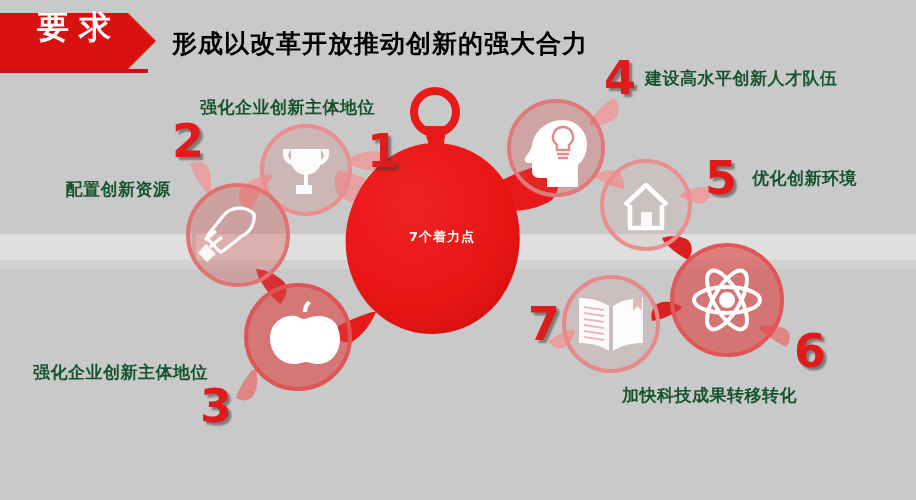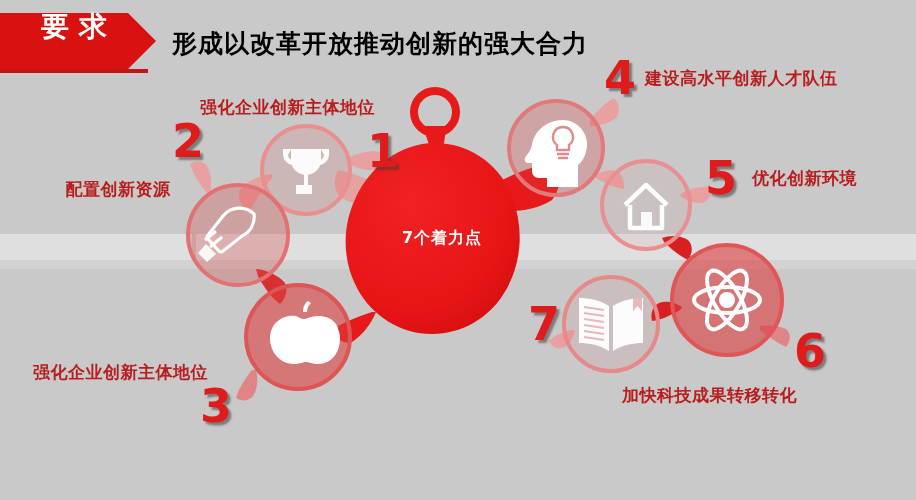--- a/index.html
+++ b/index.html
@@ -30,21 +30,21 @@
     left: 0; top: 0;
     width: 160px; height: 56px;
   }
   #banner-label {
     position: absolute;
     left: 24px;
     top: 11px;
     width: 100px;
     text-align: center;
     color: #ffffff;
-    font-size: 28px;
+    font-size: 32px;
     font-weight: bold;
     letter-spacing: 10px;
     text-indent: 10px;
     font-family: "DejaVu Serif", "Liberation Serif", serif;
     line-height: 32px;
     z-index: 41;
   }
   #banner-underline {
     position: absolute;
     left: 0;
@@ -99,21 +99,21 @@
   #num-2 { left: 172px; top: 118px; font-size: 46px; }
   #num-3 { left: 200px; top: 383px; font-size: 46px; }
   #num-4 { left: 604px; top: 55px;  font-size: 46px; }
   #num-5 { left: 705px; top: 155px; font-size: 46px; }
   #num-6 { left: 794px; top: 328px; font-size: 46px; }
   #num-7 { left: 528px; top: 301px; font-size: 46px; }
 
   
   .lbl {
     position: absolute;
-    color: #b91c1c;
+    color: #14532d;
     font-size: 17px;
     font-weight: bold;
     white-space: nowrap;
     z-index: 24;
     line-height: 25px;
     letter-spacing: 0.5px;
   }
   .lbl.two-line { white-space: normal; text-align: center; }
 
   #lbl-1 { left: 200px; top: 95px; }
@@ -125,21 +125,21 @@
   #lbl-7 { left: 430px; top: 368px; }
 
   
   #center-text {
     position: absolute;
     left: 352px;
     top: 228px;
     width: 180px;
     text-align: center;
     color: #ffffff;
-    font-size: 16px;
+    font-size: 13px;
     font-weight: bold;
     z-index: 26;
     letter-spacing: 1px;
   }
 </style>
 </head>
 <body>
 
 <div id="stage">
 

